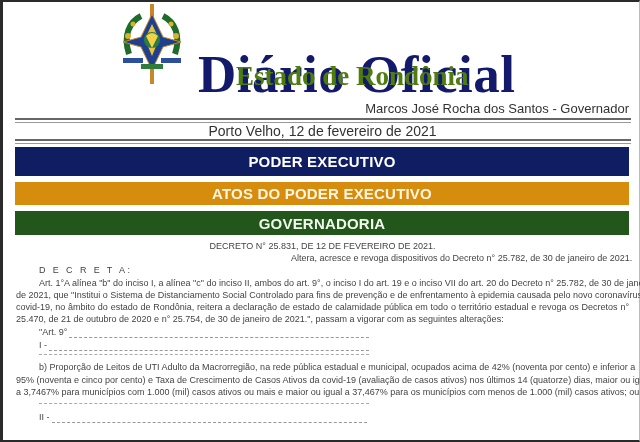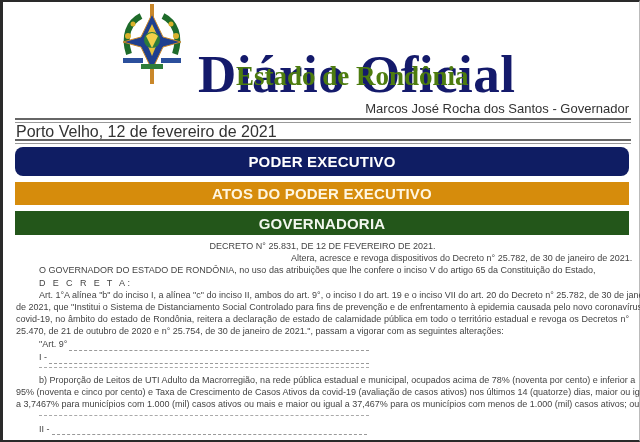--- a/index.html
+++ b/index.html
@@ -27,29 +27,29 @@
     }
     .governor {
       position: absolute; right: 10px; top: 99px;
       font-size: 13px; color: #333; white-space: nowrap;
     }
     .rule { position: absolute; left: 12px; right: 8px; height: 0; }
     .rule.double { border-top: 2px solid #666; }
     .rule.double::after { content: ""; position: absolute; left: 0; right: 0; top: 2px; border-top: 1px solid #999; }
     .dateline {
       position: absolute; left: 13px; right: 10px; top: 121px; height: 14px;
-      font-size: 16px; color: #333; display: flex; justify-content: space-between; white-space: nowrap; flex-direction: column;
+      font-size: 14px; color: #333; display: flex; justify-content: center; white-space: nowrap;
     }
     
     .bar {
       position: absolute; left: 12px; right: 10px; height: 24px;
       display: flex; align-items: center; justify-content: center;
       font-weight: bold; font-size: 15px; letter-spacing: 0.2px; color: #ffffff; white-space: nowrap;
     }
-    .bar.navy { top: 145px; height: 29px; background: #0f1d63; border-radius: 8px; }
+    .bar.navy { top: 145px; height: 29px; background: #0f1d63; }
     .bar.gold { top: 180px; height: 23px; background: #d68c0c; color: #fff6e0; }
     .bar.green { top: 209px; height: 24px; background: #23561a; color: #f2f7ee; }
     
     .body-text { position: absolute; left: 13px; right: 10px; top: 238px; font-size: 9px; line-height: 12.2px; color: #444; }
     .line { white-space: nowrap; position: relative; height: 12.2px; }
     .center { text-align: center; }
     .indent1 { padding-left: 23px; }
     .justify { text-align: justify; text-align-last: justify; }
     .spaced { letter-spacing: 2.4px; }
     .dotrow { display: flex; align-items: flex-end; height: 13px; }
@@ -96,40 +96,39 @@
   </div>
   <div class="rule double" style="top:137px;"></div>
 
   <div class="bar navy">PODER EXECUTIVO</div>
   <div class="bar gold">ATOS DO PODER EXECUTIVO</div>
   <div class="bar green">GOVERNADORIA</div>
 
   <div class="body-text">
     <div class="line center">DECRETO N° 25.831, DE 12 DE FEVEREIRO DE 2021.</div>
     <div class="line" style="padding-left:275px;">Altera, acresce e revoga dispositivos do Decreto n° 25.782, de 30 de janeiro de 2021.</div>
-    <div class="line indent1">O GOVERNADOR DO ESTADO DE RONDÔNIA, no uso das atribuições que lhe confere o inciso V do artigo 65 da Constituição do Estado,</div>
     <div class="line indent1 spaced">D E C R E T A:</div>
     <div class="line indent1 justify">Art. 1°A alínea "b" do inciso I, a alínea "c" do inciso II, ambos do art. 9°, o inciso I do art. 19 e o inciso VII do art. 20 do Decreto n° 25.782, de 30 de janeiro</div>
     <div class="line justify">de 2021, que "Institui o Sistema de Distanciamento Social Controlado para fins de prevenção e de enfrentamento à epidemia causada pelo novo coronavírus -</div>
     <div class="line justify">covid-19, no âmbito do estado de Rondônia, reitera a declaração de estado de calamidade pública em todo o território estadual e revoga os Decretos n°</div>
     <div class="line">25.470, de 21 de outubro de 2020 e n° 25.754, de 30 de janeiro de 2021.", passam a vigorar com as seguintes alterações:</div>
 
     <div class="dotrow indent1">
       <span class="lbl">"Art. 9°</span>
       <span class="dots" style="width:300px;"></span>
     </div>
     <div class="dotrow indent1">
       <span class="lbl">I -</span>
       <span class="dots" style="width:320px;"></span>
     </div>
     <div class="dash-only">
       <span class="dots"></span>
     </div>
 
-    <div class="line indent1 justify">b) Proporção de Leitos de UTI Adulto da Macrorregião, na rede pública estadual e municipal, ocupados acima de 78% (noventa por cento) e inferior a</div>
+    <div class="line indent1 justify">b) Proporção de Leitos de UTI Adulto da Macrorregião, na rede pública estadual e municipal, ocupados acima de 42% (noventa por cento) e inferior a</div>
     <div class="line justify">95% (noventa e cinco por cento) e Taxa de Crescimento de Casos Ativos da covid-19 (avaliação de casos ativos) nos últimos 14 (quatorze) dias, maior ou igual</div>
     <div class="line">a 3,7467% para municípios com 1.000 (mil) casos ativos ou mais e maior ou igual a 37,467% para os municípios com menos de 1.000 (mil) casos ativos; ou</div>
 
     <div class="dash-only" style="height:12px;">
       <span class="dots" style="top:5px;"></span>
     </div>
     <div class="dotrow indent1">
       <span class="lbl">II -</span>
       <span class="dots" style="width:315px;"></span>
     </div>

